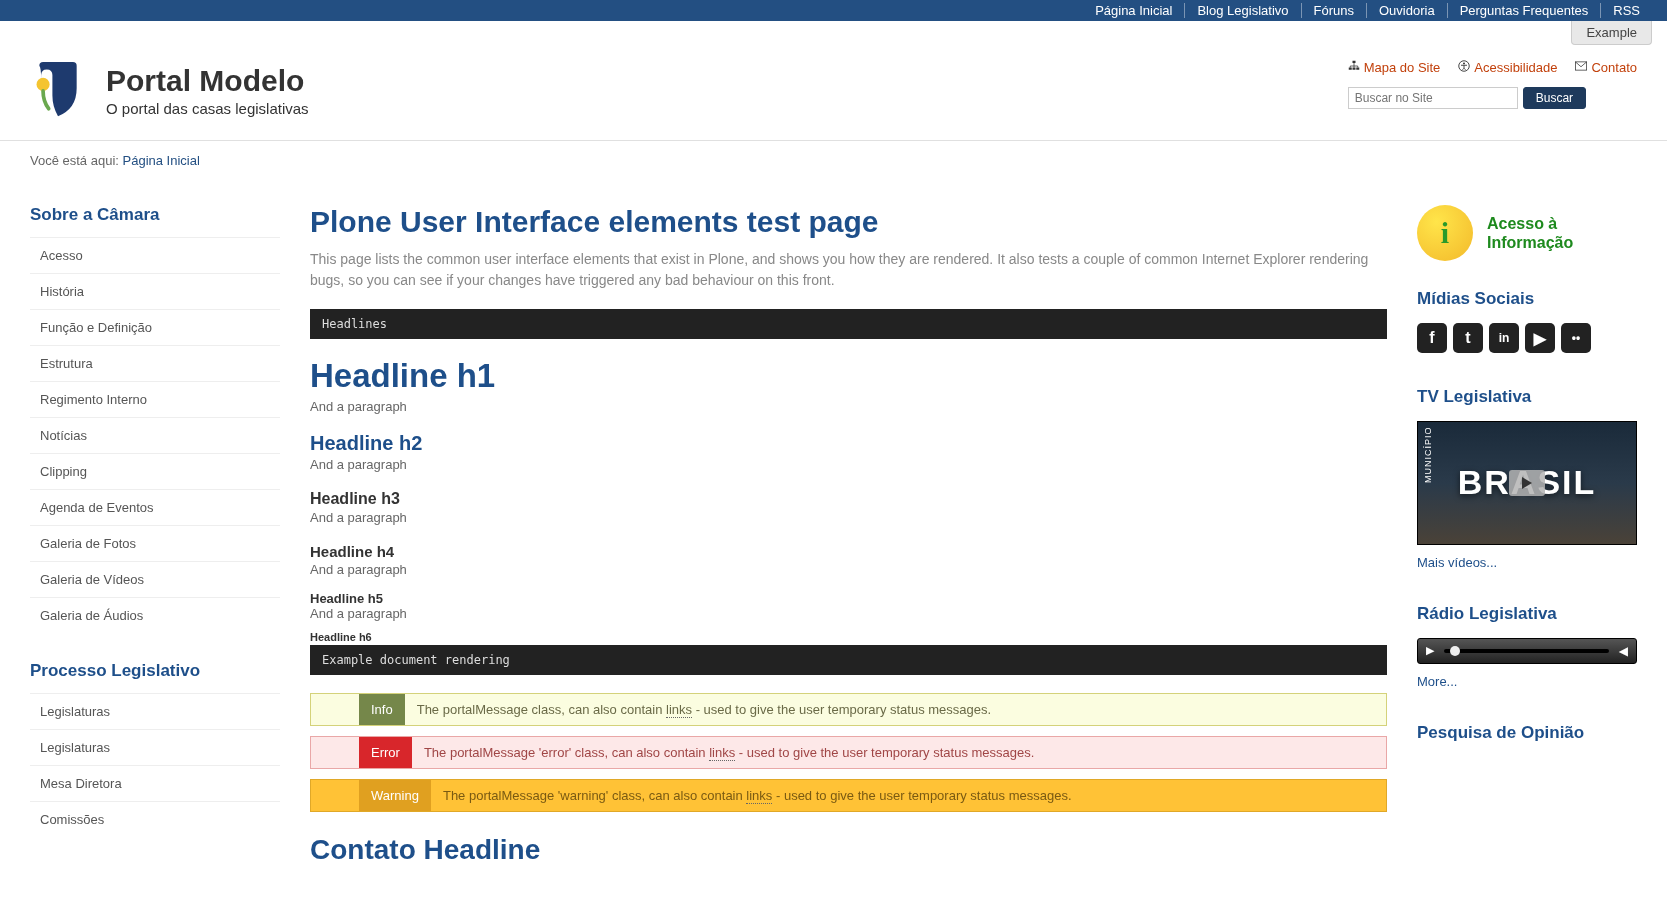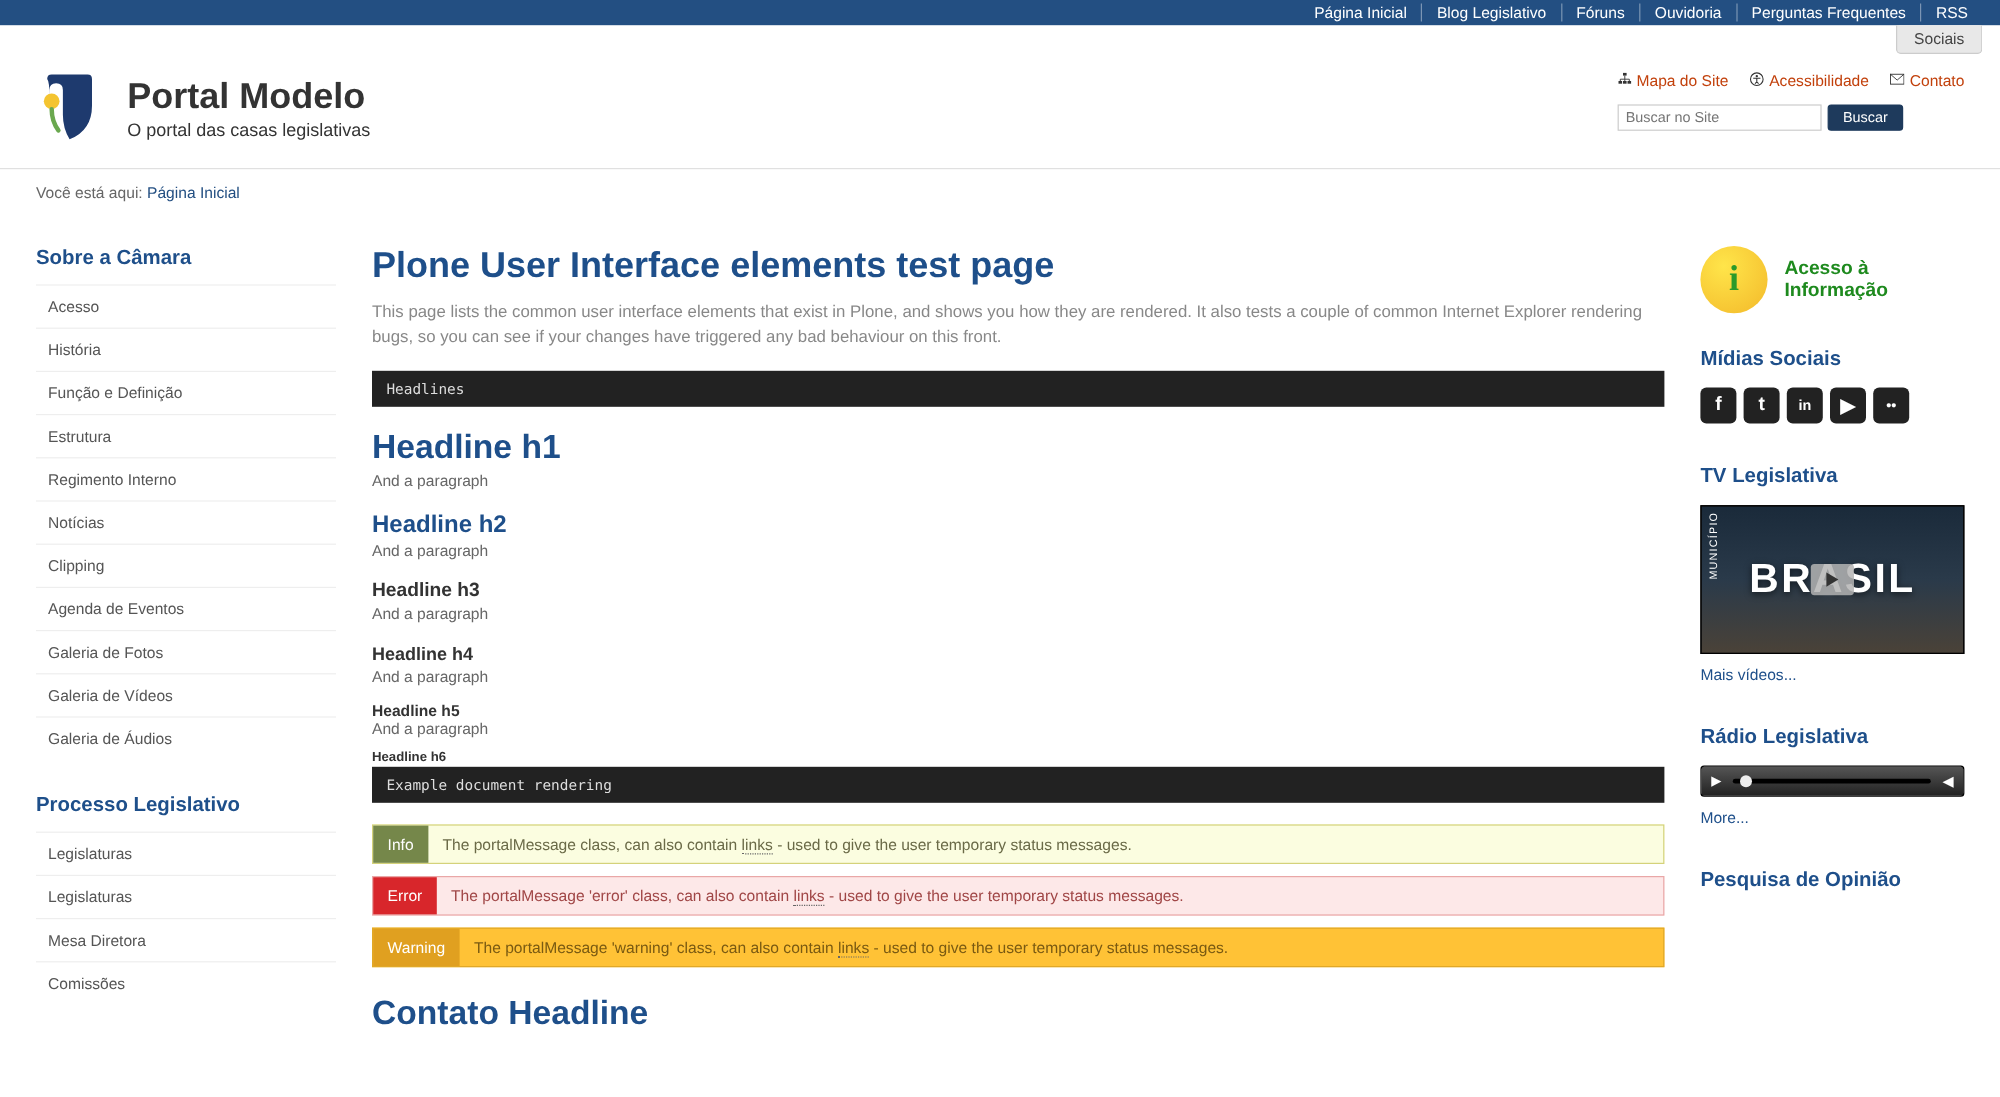--- a/index.html
+++ b/index.html
@@ -40,29 +40,29 @@
 .nav-section-title { color: #1e4f8a; font-size: 17px; font-weight: bold; margin-bottom: 12px; }
 .nav-list { list-style: none; margin-bottom: 28px; }
 .nav-list li { border-top: 1px solid #eee; }
 .nav-list li a { display: block; padding: 10px 10px; color: #555; font-size: 13px; }
 
 .page-title { color: #1e4f8a; font-size: 30px; font-weight: bold; margin-bottom: 10px; }
 .page-desc { color: #888; font-size: 14px; line-height: 1.5; margin-bottom: 18px; }
 
 .code-bar { background: #222; color: #ddd; padding: 8px 12px; font-family: monospace; font-size: 12px; margin-bottom: 18px; }
 
-.h1-demo { color: #1e4f8a; font-size: 28px; font-weight: bold; margin-bottom: 4px; }
+.h1-demo { color: #1e4f8a; font-size: 33px; font-weight: bold; margin-bottom: 4px; }
 .h2-demo { color: #1e4f8a; font-size: 20px; font-weight: bold; margin-top: 18px; margin-bottom: 2px; }
 .h3-demo { color: #333; font-size: 16px; font-weight: bold; margin-top: 18px; margin-bottom: 2px; }
 .h4-demo { color: #333; font-size: 15px; font-weight: bold; margin-top: 18px; margin-bottom: 2px; }
 .h5-demo { color: #333; font-size: 13px; font-weight: bold; margin-top: 14px; margin-bottom: 0px; }
 .h6-demo { color: #333; font-size: 11px; font-weight: bold; margin-top: 10px; margin-bottom: 2px; }
 .para-demo { color: #666; font-size: 13px; }
 
-.msg { display: flex; align-items: flex-start; border: 1px solid; font-size: 13px; margin-bottom: 10px; }
+.msg { display: flex; align-items: flex-start; border: 1px solid; font-size: 13px; margin-bottom: 10px; padding-left: 48px; }
 .msg .msg-label { color: #fff; padding: 8px 12px; font-weight: normal; }
 .msg .msg-body { padding: 8px 12px; flex: 1; }
 .msg .msg-body .msg-link { border-bottom: 1px dotted #666; color: inherit; }
 .msg-info { background: #fbfde0; border-color: #d4d27a; color: #6a6a47; }
 .msg-info .msg-label { background: #75874a; }
 .msg-error { background: #fde8e8; border-color: #e9a7a7; color: #a04646; }
 .msg-error .msg-label { background: #d8262b; }
 .msg-warning { background: #ffc236; border-color: #e0a828; color: #7a5a12; }
 .msg-warning .msg-label { background: #e0a020; }
 
@@ -100,21 +100,21 @@
 <div class="top-bar" id="top-nav">
     <a>Página Inicial</a>
     <a>Blog Legislativo</a>
     <a>Fóruns</a>
     <a>Ouvidoria</a>
     <a>Perguntas Frequentes</a>
     <a>RSS</a>
   </div>
 
 <div class="acessar-row">
-  <button class="acessar-btn">Sociais</button>
+  <button class="acessar-btn">Example</button>
 </div>
 
 <div class="header">
   <div class="header-left">
     <div class="logo-mark">
       <svg viewBox="0 0 60 64">
         <path d="M10 6 Q10 2 14 2 L46 2 Q50 2 50 6 L50 30 Q50 52 30 60 Q24 50 24 38 L24 16 Q24 10 18 10 Q12 10 12 16 L12 22 Q12 8 10 6 Z" fill="#1e3a6e"></path>
         <circle cx="14" cy="26" r="7" fill="#f4c430"></circle>
         <path d="M14 33 Q14 44 20 52" stroke="#6aa84f" stroke-width="4" fill="none" stroke-linecap="round"></path>
       </svg>

